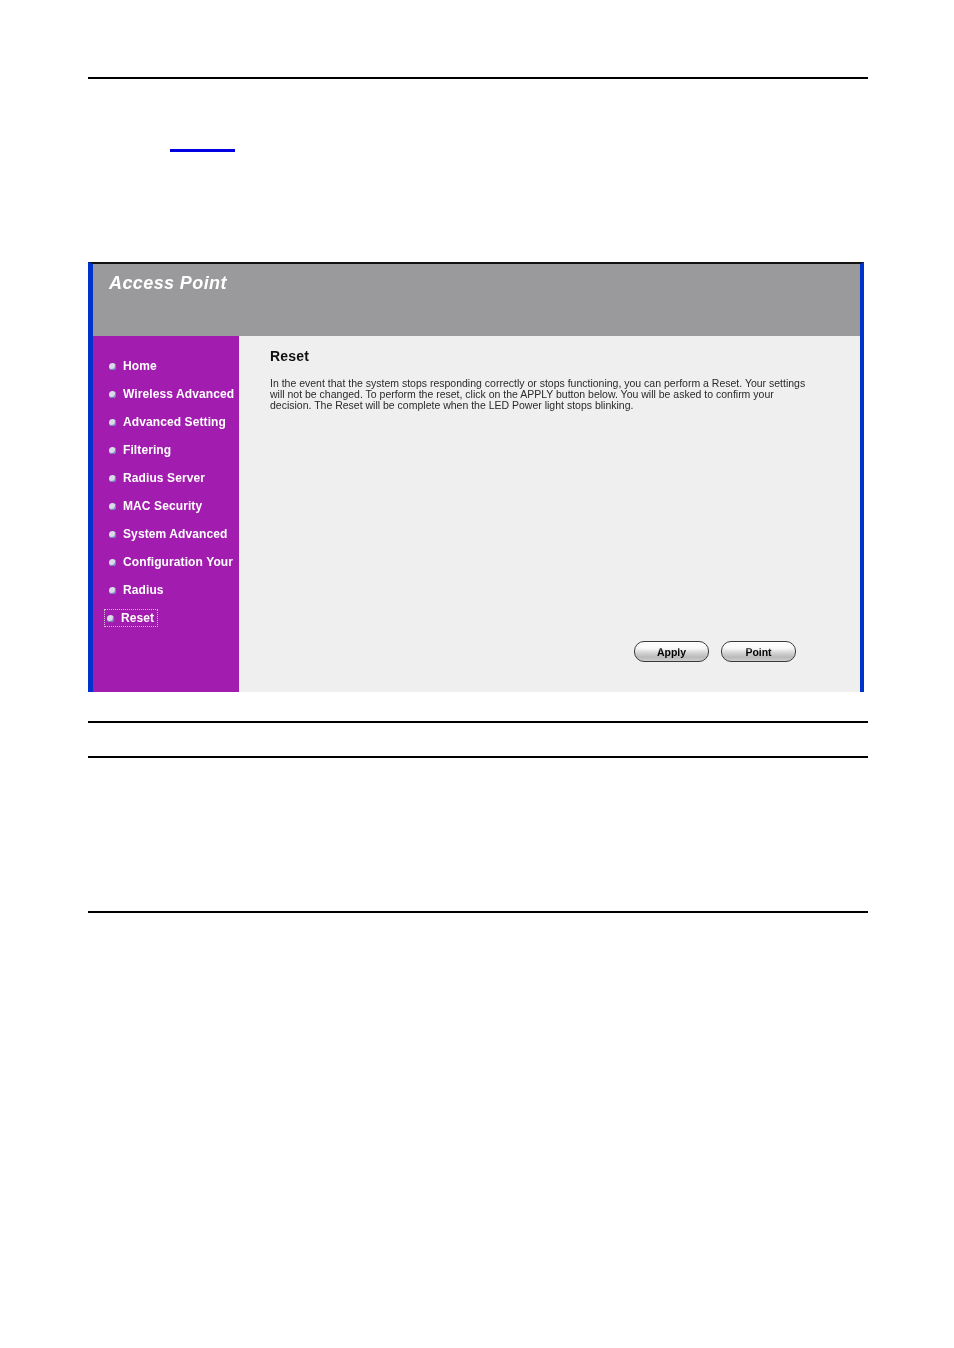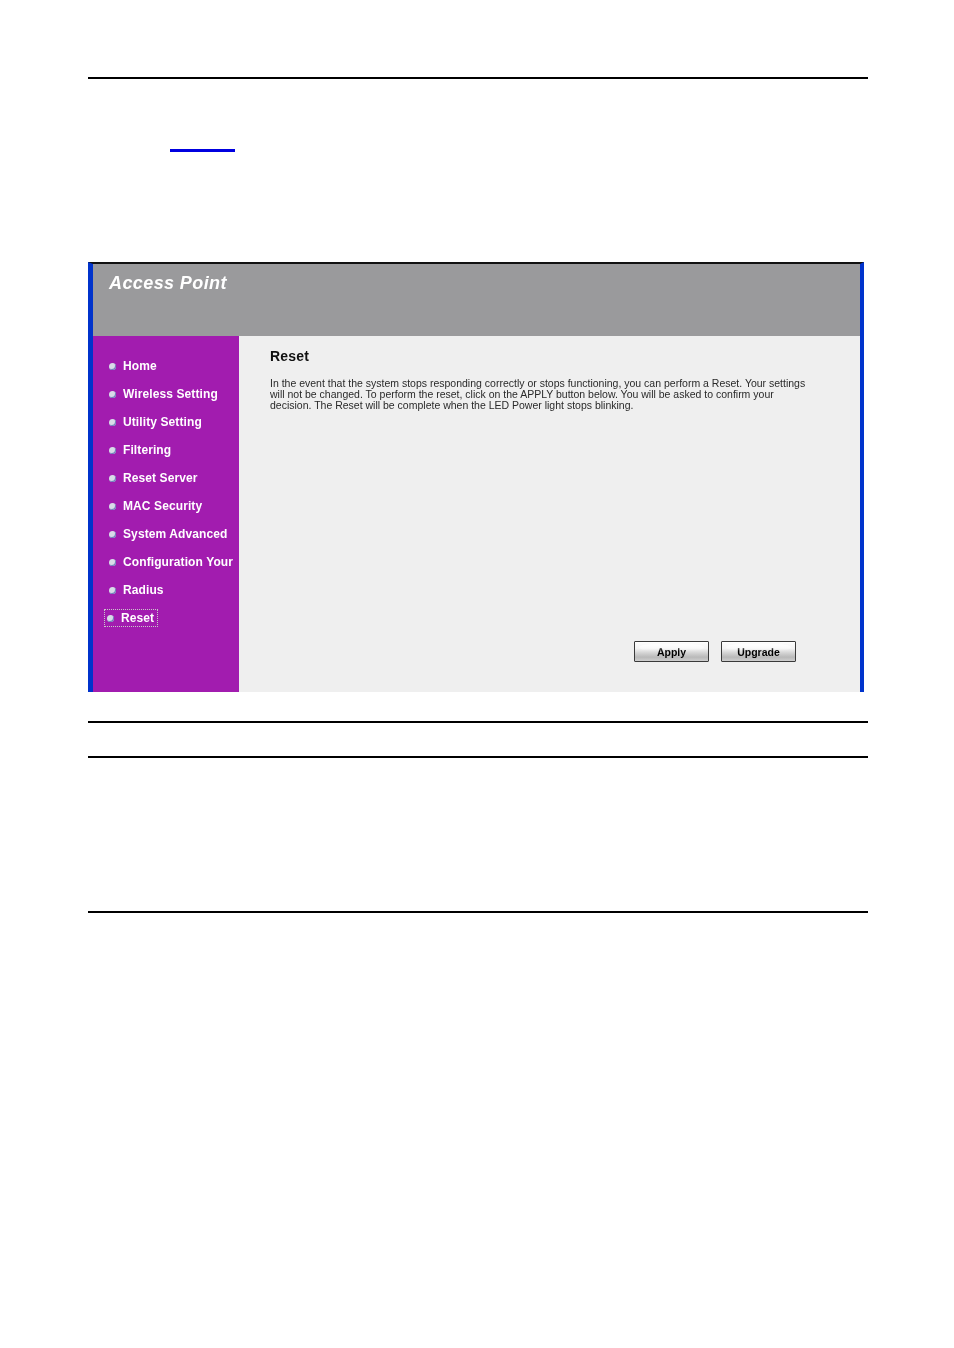--- a/index.html
+++ b/index.html
@@ -155,21 +155,21 @@
   .button-row {
     position: absolute;
     right: 64px;
     bottom: 30px;
     display: flex;
     gap: 12px;
   }
   .pill-button {
     width: 75px;
     height: 21px;
-    border-radius: 1px;
+    border-radius: 10px;
     border: 1px solid #3a3a3a;
     background: linear-gradient(to bottom,
                 #fdfdfd 0%,
                 #f4f4f4 34%,
                 #d3d3d3 58%,
                 #b9b9b9 80%,
                 #cfcfcf 100%);
     color: #000000;
     font-size: 10.5px;
     font-weight: bold;
@@ -217,42 +217,42 @@
       <div class="nav-item">
         <div class="focus-box">
           <span class="bullet"></span>
           <span class="nav-label">Home</span>
         </div>
       </div>
 
       <div class="nav-item">
         <div class="focus-box">
           <span class="bullet"></span>
-          <span class="nav-label">Wireless Setting</span>
-        </div>
-      </div>
-
-      <div class="nav-item">
-        <div class="focus-box">
-          <span class="bullet"></span>
-          <span class="nav-label">Utility Setting</span>
+          <span class="nav-label">Wireless Advanced</span>
+        </div>
+      </div>
+
+      <div class="nav-item">
+        <div class="focus-box">
+          <span class="bullet"></span>
+          <span class="nav-label">Advanced Setting</span>
         </div>
       </div>
 
       <div class="nav-item">
         <div class="focus-box">
           <span class="bullet"></span>
           <span class="nav-label">Filtering</span>
         </div>
       </div>
 
       <div class="nav-item">
         <div class="focus-box">
           <span class="bullet"></span>
-          <span class="nav-label">Reset Server</span>
+          <span class="nav-label">Radius Server</span>
         </div>
       </div>
 
       <div class="nav-item">
         <div class="focus-box">
           <span class="bullet"></span>
           <span class="nav-label">MAC Security</span>
         </div>
       </div>
 
@@ -285,18 +285,18 @@
       </div>
 
     </nav>
 
     <section class="ap-content">
       <h2 class="content-title">Reset</h2>
       <p class="content-paragraph">In the event that the system stops responding correctly or stops functioning, you can perform a Reset. Your settings will not be changed. To perform the reset, click on the APPLY button below. You will be asked to confirm your decision. The Reset will be complete when the LED Power light stops blinking.</p>
 
       <div class="button-row">
         <button class="pill-button">Apply</button>
-        <button class="pill-button">Upgrade</button>
+        <button class="pill-button">Point</button>
       </div>
     </section>
 
   </div>
 </div>
 
 </body></html>

